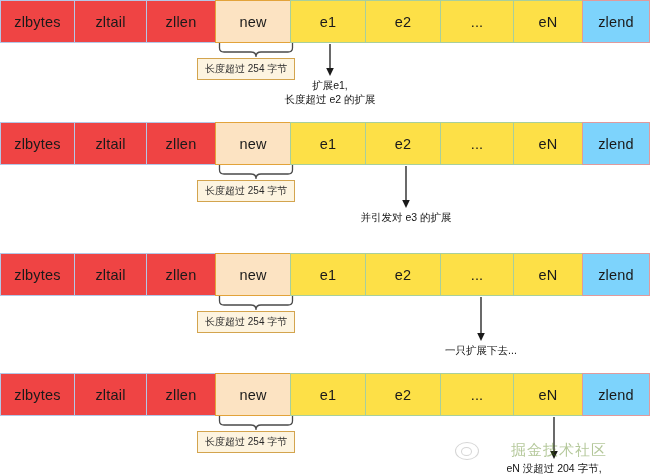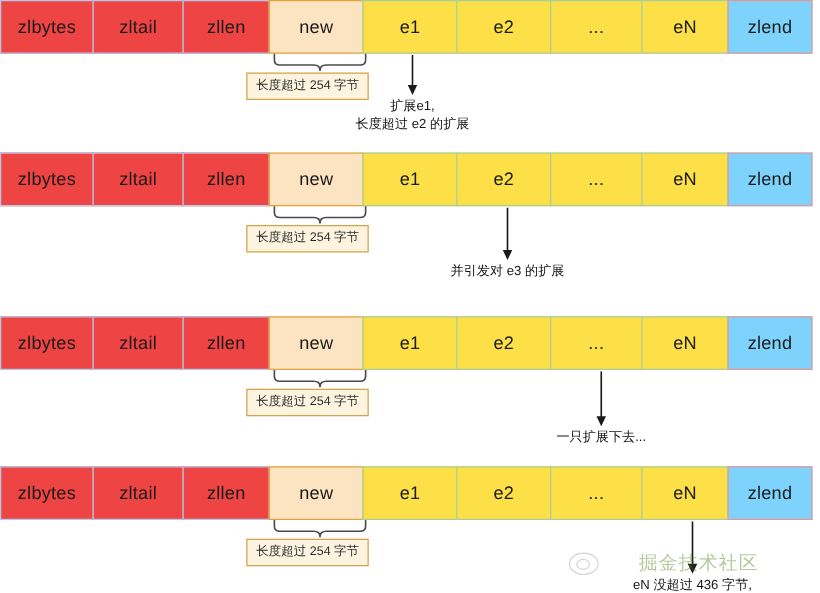--- a/index.html
+++ b/index.html
@@ -255,21 +255,21 @@
           </svg>
         </div>
         <div class="caption-box">长度超过 254 字节</div>
         <div class="arrow" style="left: 548px; top: 44px;">
           <svg width="12" height="42" viewBox="0 0 12 42">
             <line x1="6" y1="0" x2="6" y2="35" stroke="#1a1a1a" stroke-width="1.3"></line>
             <path d="M6 42 L2.2 34 L9.8 34 Z" fill="#1a1a1a"></path>
           </svg>
         </div>
         <div class="note" style="left: 554px; top: 88px;">
-          <div>eN 没超过 436 字节,</div>
+          <div>eN 没超过 204 字节,</div>
         </div>
       </div>
     </div>
 
   <div class="watermark">
     <div class="wm-logo"></div>
     <div class="wm-text">掘金技术社区</div>
   </div>
 </div>
 

